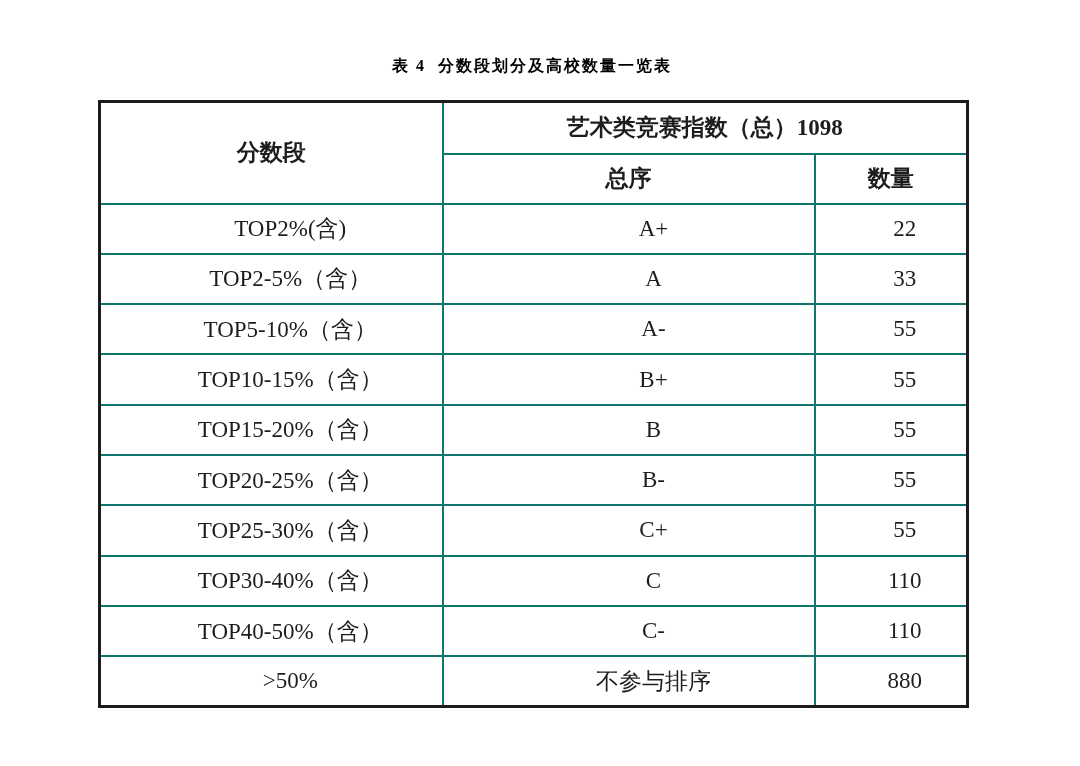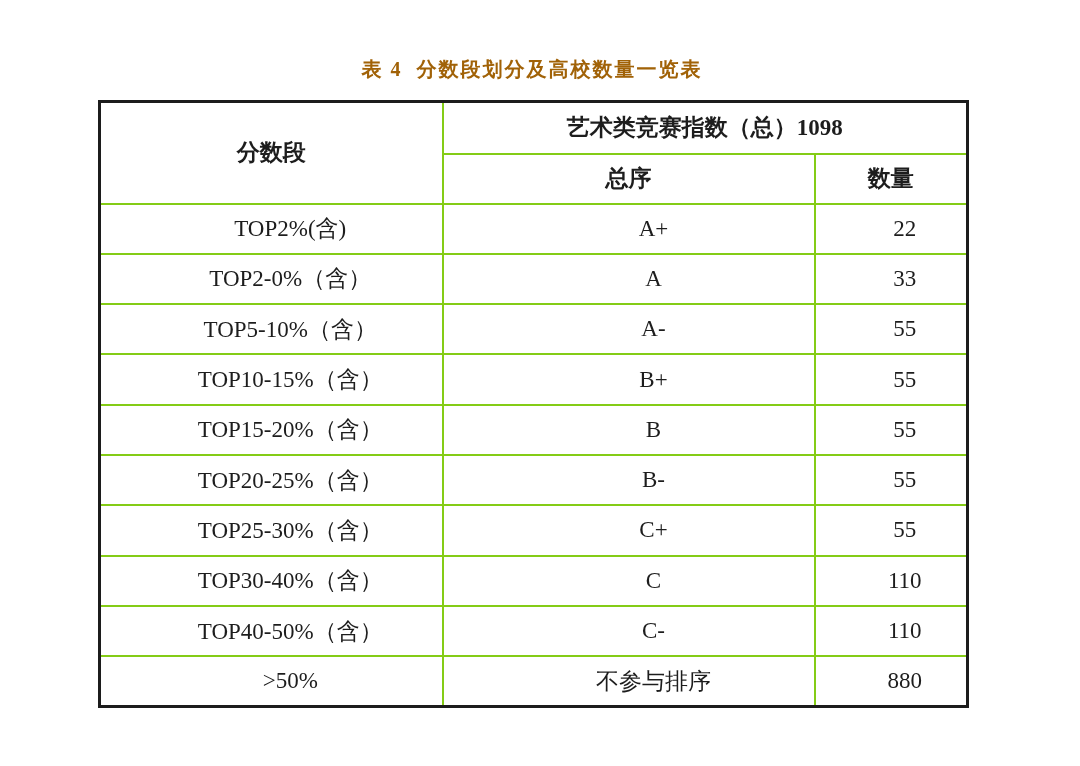--- a/index.html
+++ b/index.html
@@ -14,39 +14,39 @@
     font-family: "Liberation Serif", "DejaVu Serif", serif;
     color: #1d1d1d;
     overflow: hidden;
   }
   .doc-title {
     position: absolute;
     left: 98px;
     top: 56px;
     width: 868px;
     text-align: center;
-    font-size: 20px;
+    font-size: 16px;
     font-weight: bold;
     letter-spacing: 2px;
     white-space: pre;
-    color: #a16207;
+    color: #000000;
   }
   table.score-table {
     position: absolute;
     left: 98px;
     top: 100px;
     width: 868px;
     height: 608px;
     border-collapse: collapse;
     table-layout: fixed;
     border: 3px solid #1c1c1c;
   }
   .score-table th,
   .score-table td {
-    border: 2px solid #84cc16;
+    border: 2px solid #0f766e;
     text-align: center;
     vertical-align: middle;
     font-size: 23px;
     padding: 0;
     overflow: hidden;
     white-space: nowrap;
   }
   .score-table th {
     font-weight: bold;
   }
@@ -89,21 +89,21 @@
       <th class="th-count">数量</th>
     </tr>
   </thead>
   <tbody>
     <tr class="data-row">
       <td class="cell-range">TOP2%(含)</td>
       <td class="cell-grade">A+</td>
       <td class="cell-count">22</td>
     </tr>
     <tr class="data-row">
-      <td class="cell-range">TOP2-0%（含）</td>
+      <td class="cell-range">TOP2-5%（含）</td>
       <td class="cell-grade">A</td>
       <td class="cell-count">33</td>
     </tr>
     <tr class="data-row">
       <td class="cell-range">TOP5-10%（含）</td>
       <td class="cell-grade">A-</td>
       <td class="cell-count">55</td>
     </tr>
     <tr class="data-row">
       <td class="cell-range">TOP10-15%（含）</td>

